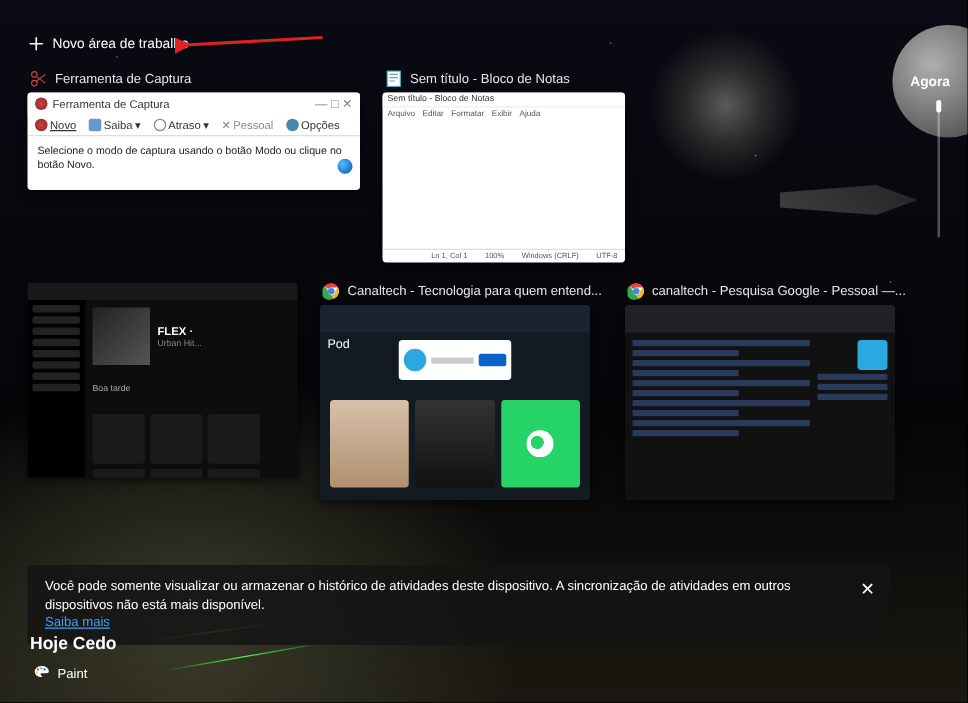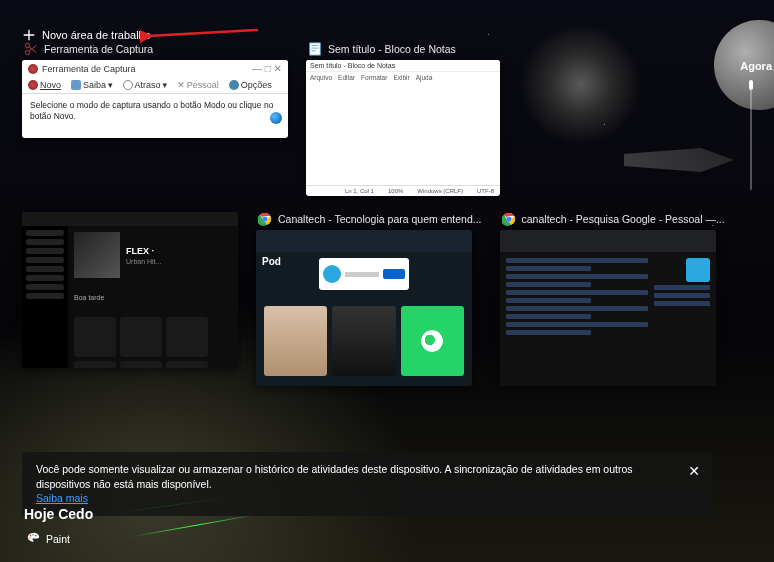--- a/index.html
+++ b/index.html
@@ -25,21 +25,21 @@
   .ship { position: absolute; width: 110px; height: 60px; opacity: .6;
           background: linear-gradient(45deg, #666, #333); clip-path: polygon(0 40%, 70% 30%, 100% 50%, 70% 70%, 0 60%); }
   .laser { position: absolute; height: 1px; background: linear-gradient(90deg, transparent, #4f4, transparent); }
 
   .content { position: absolute; inset: 0; padding: 28px 22px 0 22px; }
 
   .new-desktop { display: flex; align-items: center; gap: 6px; font-size: 11px; cursor: pointer; }
   .plus { width: 14px; height: 14px; }
   .arrow { position: absolute; top: 22px; left: 140px; width: 120px; height: 30px; }
 
-  .timeline-label { position: absolute; top: 60px; right: 2px; font-size: 11px; font-weight: 600; }
+  .timeline-label { position: absolute; top: 60px; right: 14px; font-size: 11px; font-weight: 600; }
   .timeline-bar { position: absolute; top: 80px; right: 22px; width: 2px; height: 110px;
                   background: rgba(255,255,255,.3); border-radius: 1px; }
   .timeline-bar::before { content:""; position:absolute; top:0; left:-1px; width:4px; height:10px; background:#fff; border-radius:2px; }
 
   .row { display: flex; gap: 18px; margin-top: 12px; }
   .card { display: flex; flex-direction: column; gap: 4px; }
   .card-header { display: flex; align-items: center; gap: 6px; font-size: 10.5px; color: #e6e6e6; padding-left: 2px; }
   .card-icon { width: 14px; height: 14px; flex-shrink: 0; }
   .thumb { border-radius: 3px; overflow: hidden; box-shadow: 0 2px 8px rgba(0,0,0,.6); position: relative; }
 
@@ -148,21 +148,21 @@
         <marker id="ah" markerWidth="8" markerHeight="8" refX="2" refY="4" orient="auto">
       <path d="M8 0 L0 4 L8 8 Z" fill="#d22"></path>
         </marker>
       </defs>
     <line x1="118" y1="8" x2="8" y2="14" stroke="#d22" stroke-width="2.5" marker-end="url(#ah)"></line>
   </svg>
 
   <div class="timeline-label">Agora</div>
   <div class="timeline-bar"></div>
 
-  <div class="row" style="margin-top:0;">
+  <div class="row" style="margin-top:14px;">
     <div class="card">
       <div class="card-header">
         <svg class="card-icon" viewBox="0 0 16 16">
             <circle cx="4" cy="12" r="2.5" fill="none" stroke="#c44"></circle>
             <circle cx="4" cy="4" r="2.5" fill="none" stroke="#c44"></circle>
             <path d="M6 6l8 6M6 10l8-6" stroke="#c44"></path>
           </svg>
         <span>Ferramenta de Captura</span>
       </div>
       <div class="thumb snip">
@@ -262,21 +262,21 @@
           </svg>
         <span>Canaltech - Tecnologia para quem entend...</span>
       </div>
       <div class="thumb chrome1">
         <div class="ch-top"></div>
         <div class="ch-modal">
             <div class="dot"></div>
             <div style="flex:1;height:5px;background:#ccc;"></div>
             <div class="btn"></div>
           </div>
-        <div style="position:absolute;top:26px;left:6px;color:#fff;font-size:10px;font-weight:700;">Pod</div>
+        <div style="position:absolute;top:26px;left:6px;color:#fff;font-size:10px;font-weight:400;">Pod</div>
         <div class="ch-cards">
             <div class="ch-card"></div>
             <div class="ch-card"></div>
             <div class="ch-card"></div>
           </div>
       </div>
     </div>
 
     <div class="card">
       <div class="card-header">

